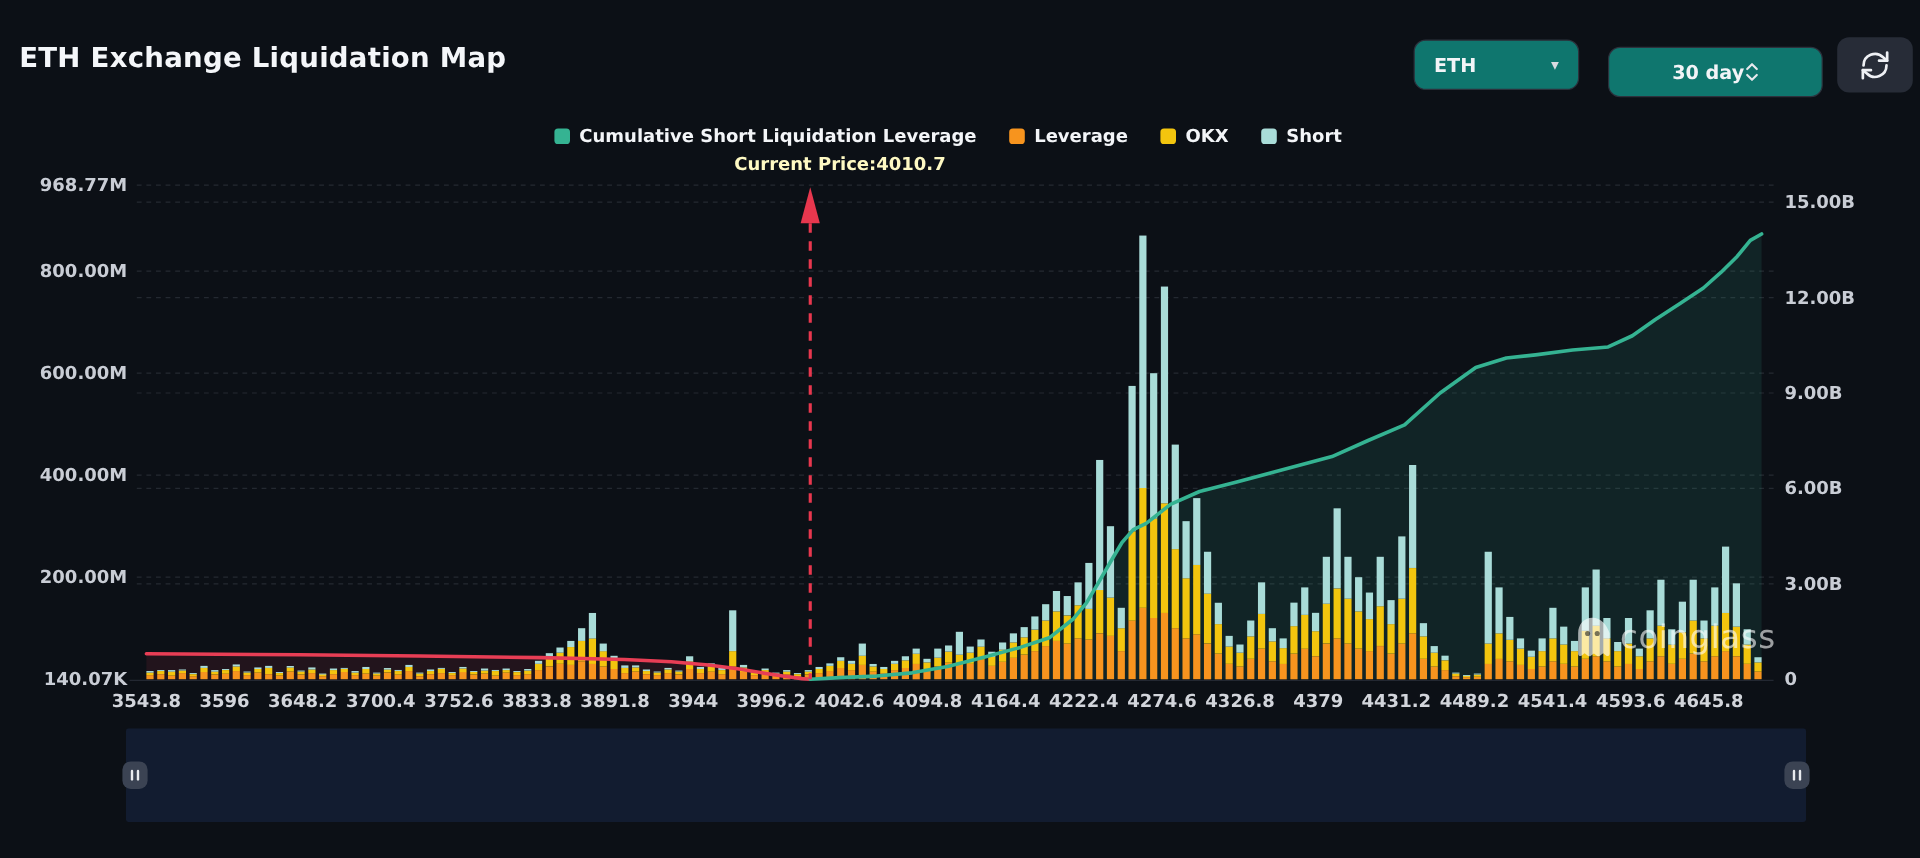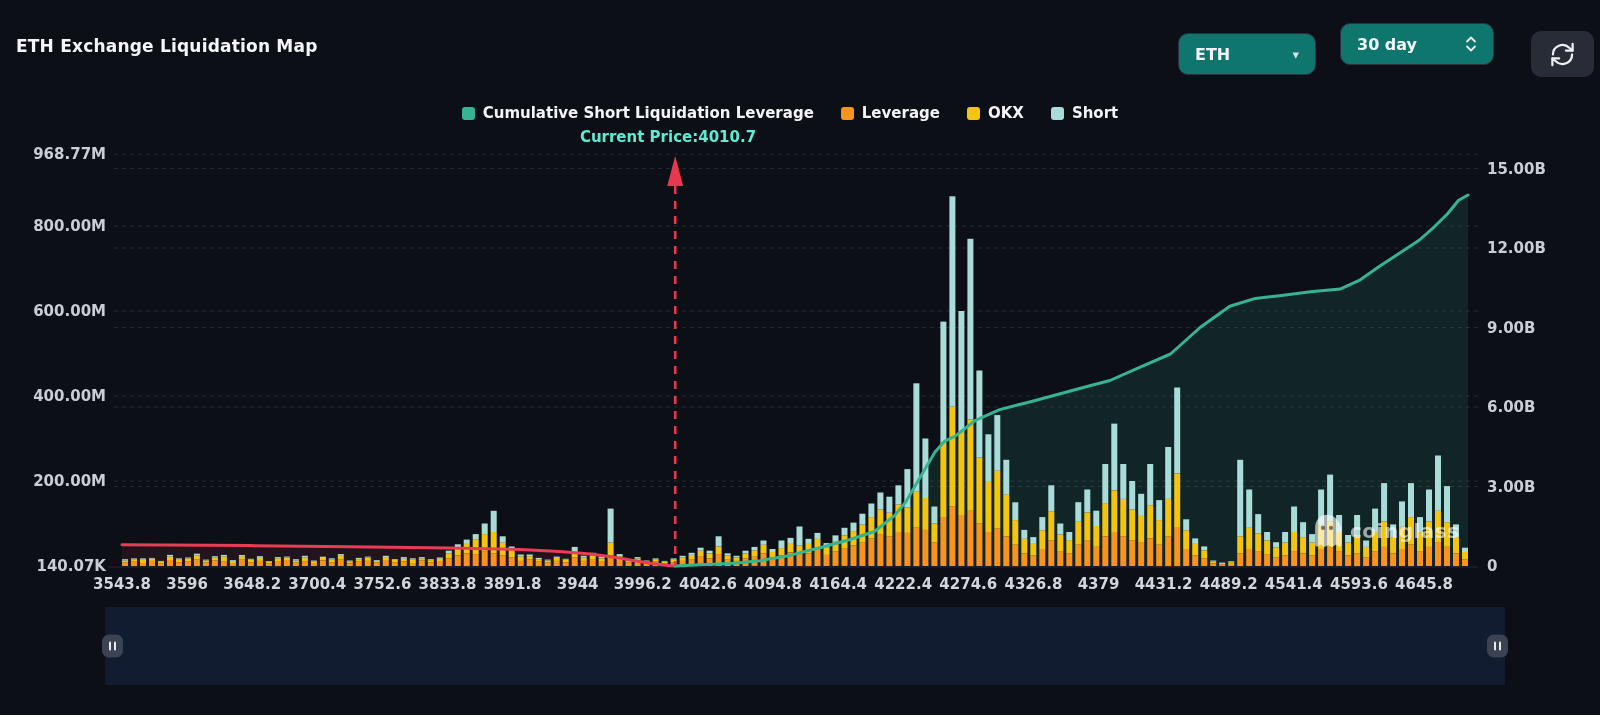--- a/index.html
+++ b/index.html
@@ -1,42 +1,42 @@
 <!DOCTYPE html>
 <html><head>
 <meta charset="utf-8">
 <style>
   * { margin:0; padding:0; box-sizing:border-box; }
   html,body { width:1600px; height:715px; overflow:hidden; }
   body { background:#0c1016; font-family:"DejaVu Sans","Liberation Sans",sans-serif; position:relative; }
   .panel { position:absolute; inset:0; }
 
-  .title { position:absolute; left:16px; top:36px; font-size:17px; font-weight:700; color:#f4f6f9; letter-spacing:.2px; }
+  .title { position:absolute; left:16px; top:36px; font-size:23px; font-weight:700; color:#f4f6f9; letter-spacing:.2px; }
 
   .select { position:absolute; height:42px; background:#0f766e; border:1px solid #2c323d; border-radius:10px;
             display:flex; align-items:center; justify-content:space-between; padding:0 16px; cursor:pointer; }
   .select .val { color:#f2f4f7; font-size:16px; font-weight:700; }
   .select .caret { color:#d8dbe1; font-size:13px; margin-left:10px; }
   #symbol-select { left:1178px; top:33px; width:138px; }
-  #period-select { left:1340px; top:23px; width:154px; }
+  #period-select { left:1340px; top:39px; width:179px;justify-content:center; }
   .refresh-btn { position:absolute; left:1531px; top:31px; width:63px; height:46px; background:#272c37; border:none;
                  border-radius:10px; display:flex; align-items:center; justify-content:center; cursor:pointer; }
 
   .legend { position:absolute; left:0; top:104px; width:1580px; display:flex; justify-content:center; gap:27px; }
   .legend-item { display:flex; align-items:center; gap:8px; cursor:pointer; }
   .legend-swatch { width:13px; height:13px; border-radius:3px; display:inline-block; }
   .legend-label { color:#f3f5f8; font-size:15px; font-weight:600; }
 
-  .price-note { position:absolute; left:668px; top:128px; transform:translateX(-50%); color:#5eead4;
+  .price-note { position:absolute; left:700px; top:128px; transform:translateX(-50%); color:#fef9c3;
                 font-size:15px; font-weight:600; white-space:nowrap; }
 
   #chart { position:absolute; left:0; top:0; }
 
   .watermark { position:absolute; left:1312px; top:513px; display:flex; align-items:center; gap:8px; pointer-events:none; }
-  .watermark span { color:rgba(255,255,255,.6); font-size:20px; font-weight:700; letter-spacing:.5px; }
+  .watermark span { color:rgba(255,255,255,.6); font-size:27px; font-weight:400; letter-spacing:.5px; }
 
   .slider-track { position:absolute; left:105px; top:607px; width:1400px; height:78px; background:#121c30; border-radius:2px; cursor:pointer; }
   .slider-handle { position:absolute; top:50%; transform:translateY(-50%); width:21px; height:23px; background:#3b4353;
                    border-radius:7px; display:flex; align-items:center; justify-content:center; gap:3px; cursor:ew-resize; }
   .slider-handle i { display:block; width:2px; height:9px; background:#e9ebef; border-radius:1px; }
   .slider-handle.left { left:-3px; } .slider-handle.right { right:-3px; }
 </style>
 </head>
 <body>
 

